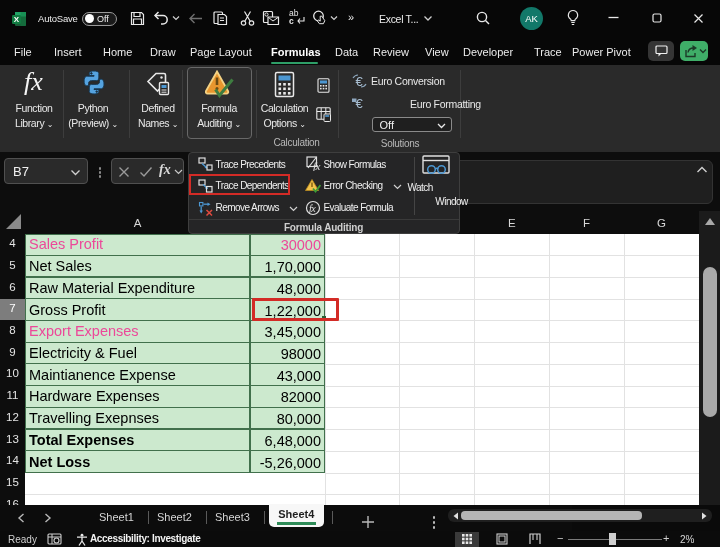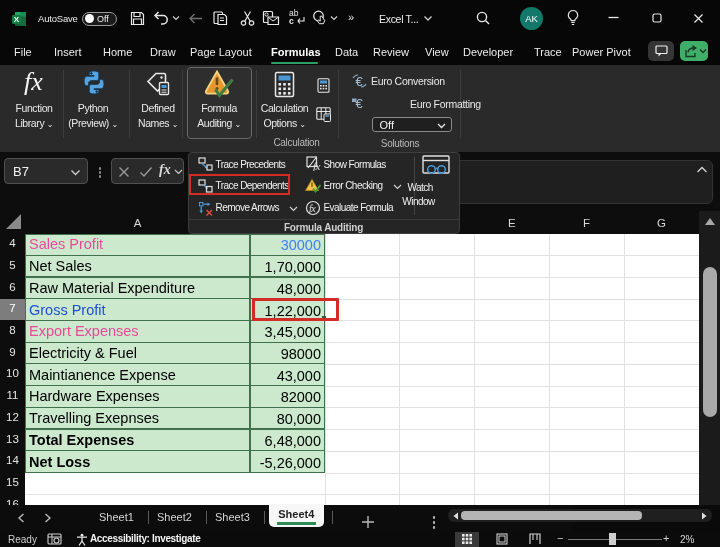--- a/index.html
+++ b/index.html
@@ -334,30 +334,30 @@
   <div class="txt" style="left:0;top:155.6px;width:25px;text-align:center;font-size:11.5px;color:#e4e4e4;">11</div>
   <div class="txt" style="left:0;top:177.3px;width:25px;text-align:center;font-size:11.5px;color:#e4e4e4;">12</div>
   <div class="txt" style="left:0;top:199px;width:25px;text-align:center;font-size:11.5px;color:#e4e4e4;">13</div>
   <div class="txt" style="left:0;top:220.8px;width:25px;text-align:center;font-size:11.5px;color:#e4e4e4;">14</div>
   <div class="txt" style="left:0;top:242.5px;width:25px;text-align:center;font-size:11.5px;color:#e4e4e4;">15</div>
   <div class="txt" style="left:0;top:264.2px;width:25px;text-align:center;font-size:11.5px;color:#e4e4e4;">16</div>
 
   <div class="txt" style="left:29px;top:2.8px;font-size:14.5px;color:#ec4899;">Sales Profit</div>
   <div class="txt" style="left:29px;top:24.5px;font-size:14.5px;color:#000;">Net Sales</div>
   <div class="txt" style="left:29px;top:46.2px;font-size:14.5px;color:#000;">Raw Material Expenditure</div>
-  <div class="txt" style="left:29px;top:68px;font-size:14.5px;color:#1d4ed8;">Gross Profit</div>
+  <div class="txt" style="left:29px;top:68px;font-size:14.5px;color:#000000;">Gross Profit</div>
   <div class="txt" style="left:29px;top:89.7px;font-size:14.5px;color:#ec4899;">Export Expenses</div>
   <div class="txt" style="left:29px;top:111.4px;font-size:14.5px;color:#000;">Electricity &amp; Fuel</div>
   <div class="txt" style="left:29px;top:133.1px;font-size:14.5px;color:#000;">Maintianence Expense</div>
   <div class="txt" style="left:29px;top:154.9px;font-size:14.5px;color:#000;">Hardware Expenses</div>
   <div class="txt" style="left:29px;top:176.6px;font-size:14.5px;color:#000;">Travelling Exepnses</div>
   <div class="txt" style="left:29px;top:198.3px;font-size:14.5px;color:#000;font-weight:bold;">Total Expenses</div>
   <div class="txt" style="left:29px;top:220px;font-size:14.5px;color:#000;font-weight:bold;">Net Loss</div>
 
-  <div class="txt" style="left:250px;top:3.8px;width:71px;text-align:right;font-size:14.5px;color:#3b82f6;">30000</div>
+  <div class="txt" style="left:250px;top:3.8px;width:71px;text-align:right;font-size:14.5px;color:#ec4899;">30000</div>
   <div class="txt" style="left:250px;top:25.5px;width:71px;text-align:right;font-size:14.5px;color:#000;">1,70,000</div>
   <div class="txt" style="left:250px;top:47.2px;width:71px;text-align:right;font-size:14.5px;color:#000;">48,000</div>
   <div class="txt" style="left:250px;top:69px;width:71px;text-align:right;font-size:14.5px;color:#000;">1,22,000</div>
   <div class="txt" style="left:250px;top:90.7px;width:71px;text-align:right;font-size:14.5px;color:#000;">3,45,000</div>
   <div class="txt" style="left:250px;top:112.4px;width:71px;text-align:right;font-size:14.5px;color:#000;">98000</div>
   <div class="txt" style="left:250px;top:134.1px;width:71px;text-align:right;font-size:14.5px;color:#000;">43,000</div>
   <div class="txt" style="left:250px;top:155.9px;width:71px;text-align:right;font-size:14.5px;color:#000;">82000</div>
   <div class="txt" style="left:250px;top:177.6px;width:71px;text-align:right;font-size:14.5px;color:#000;">80,000</div>
   <div class="txt" style="left:250px;top:199.3px;width:71px;text-align:right;font-size:14.5px;color:#000;">6,48,000</div>
   <div class="txt" style="left:250px;top:221px;width:71px;text-align:right;font-size:14.5px;color:#000;">-5,26,000</div>
@@ -433,21 +433,21 @@
   <div class="abs" style="left:225.5px;top:4px;width:1px;height:58px;background:#454545;"></div>
 
   <svg class="abs" style="left:233px;top:2px;" width="28" height="22" viewBox="0 0 28 22">
     <rect x="1" y="1" width="26" height="17" rx="1" fill="none" stroke="#e0e0e0" stroke-width="1.4"></rect>
     <path d="M1 5.5 h26" stroke="#e0e0e0" stroke-width="1.4"></path>
     <circle cx="9.5" cy="14.5" r="3.8" fill="none" stroke="#4c97d2" stroke-width="1.5"></circle>
     <circle cx="19.5" cy="14.5" r="3.8" fill="none" stroke="#4c97d2" stroke-width="1.5"></circle>
     <path d="M13.3 14 q1.7 -1.5 2.9 0" fill="none" stroke="#4c97d2" stroke-width="1.3"></path>
   </svg>
   <div class="txt" style="left:219px;top:29.5px;width:56px;">Watch</div>
-  <div class="txt" style="left:202px;top:43.5px;width:56px;text-align:center;">Window</div>
+  <div class="txt" style="left:235px;top:43.5px;width:56px;text-align:center;">Window</div>
 
   <div class="abs" style="left:0;top:66.5px;width:270px;height:1px;background:#3a3a3a;"></div>
   <div class="txt" style="left:0;top:69px;width:270px;text-align:center;font-size:10px;letter-spacing:-0.2px;color:#cfcfcf;font-weight:bold;">Formula Auditing</div>
 </div>
 
 <div id="sheetbar" class="abs" style="left:0;top:505px;width:572px;height:26px;background:#0c0c0c;">
   <svg class="abs" style="left:17px;top:8px;" width="9" height="10" viewBox="0 0 9 10">
       <path d="M6.5 1 L2 5 L6.5 9" fill="none" stroke="#b8b8b8" stroke-width="1.4"></path>
     </svg>
   <svg class="abs" style="left:43px;top:8px;" width="9" height="10" viewBox="0 0 9 10">

